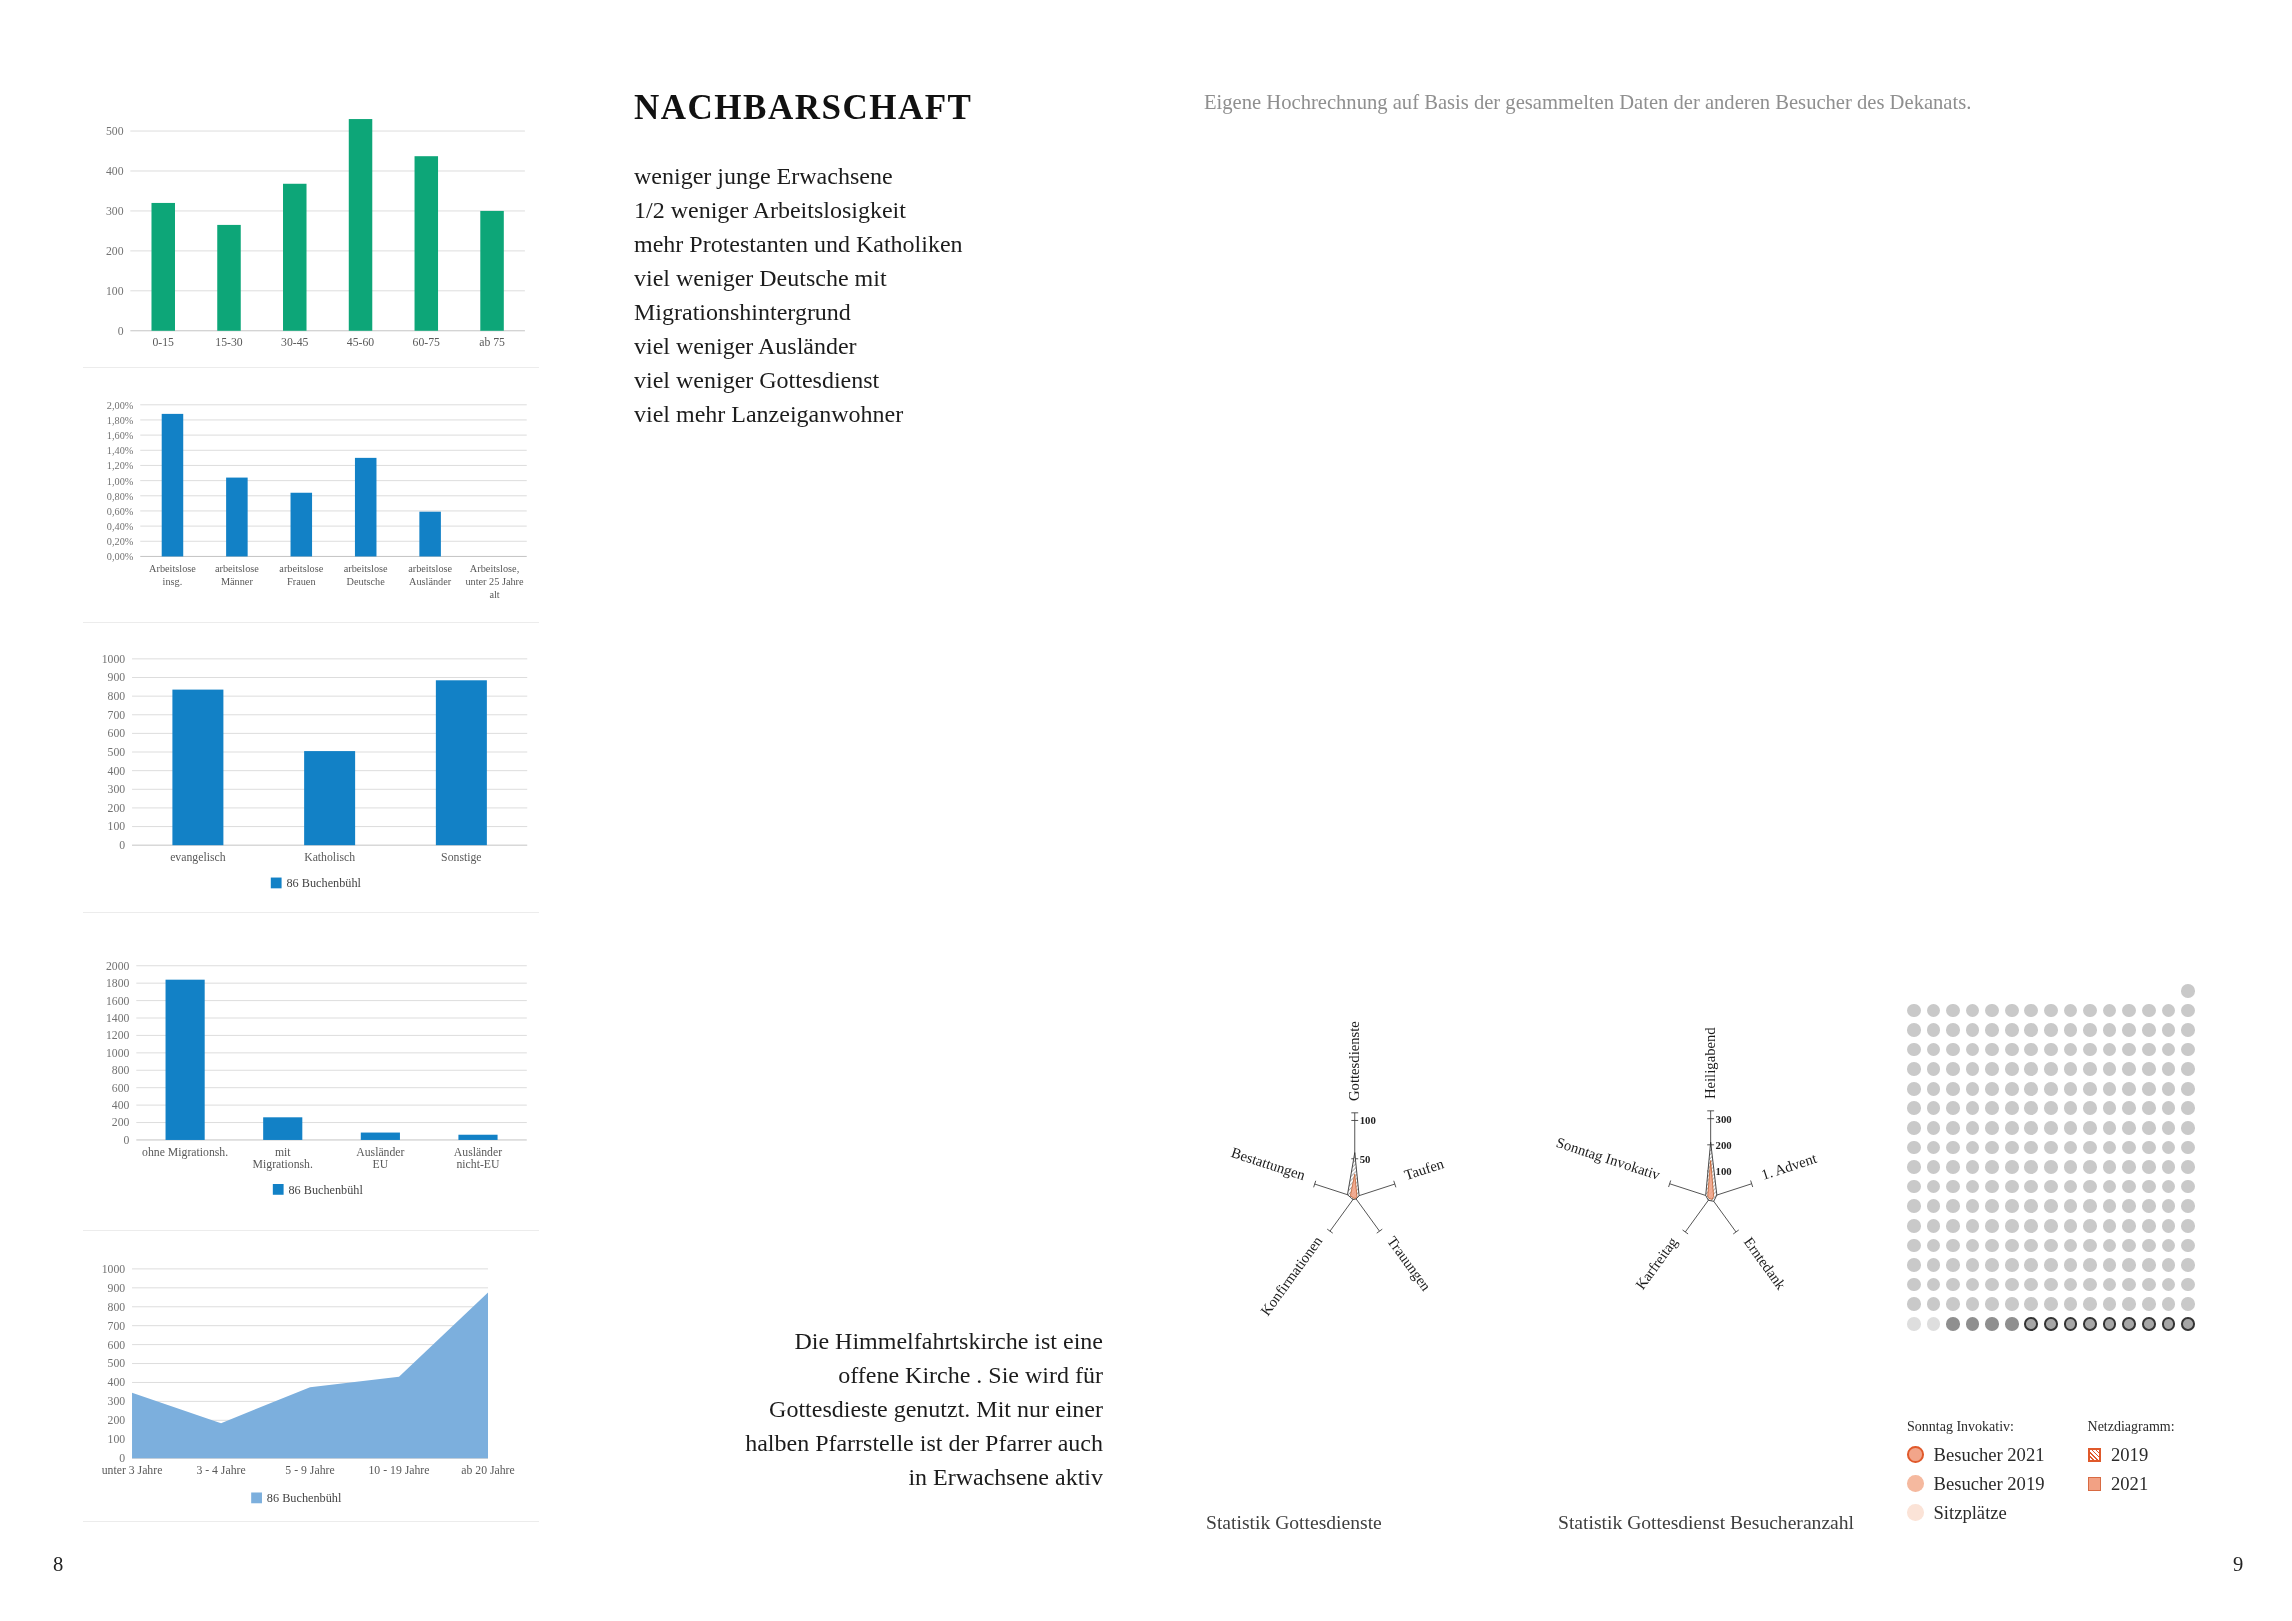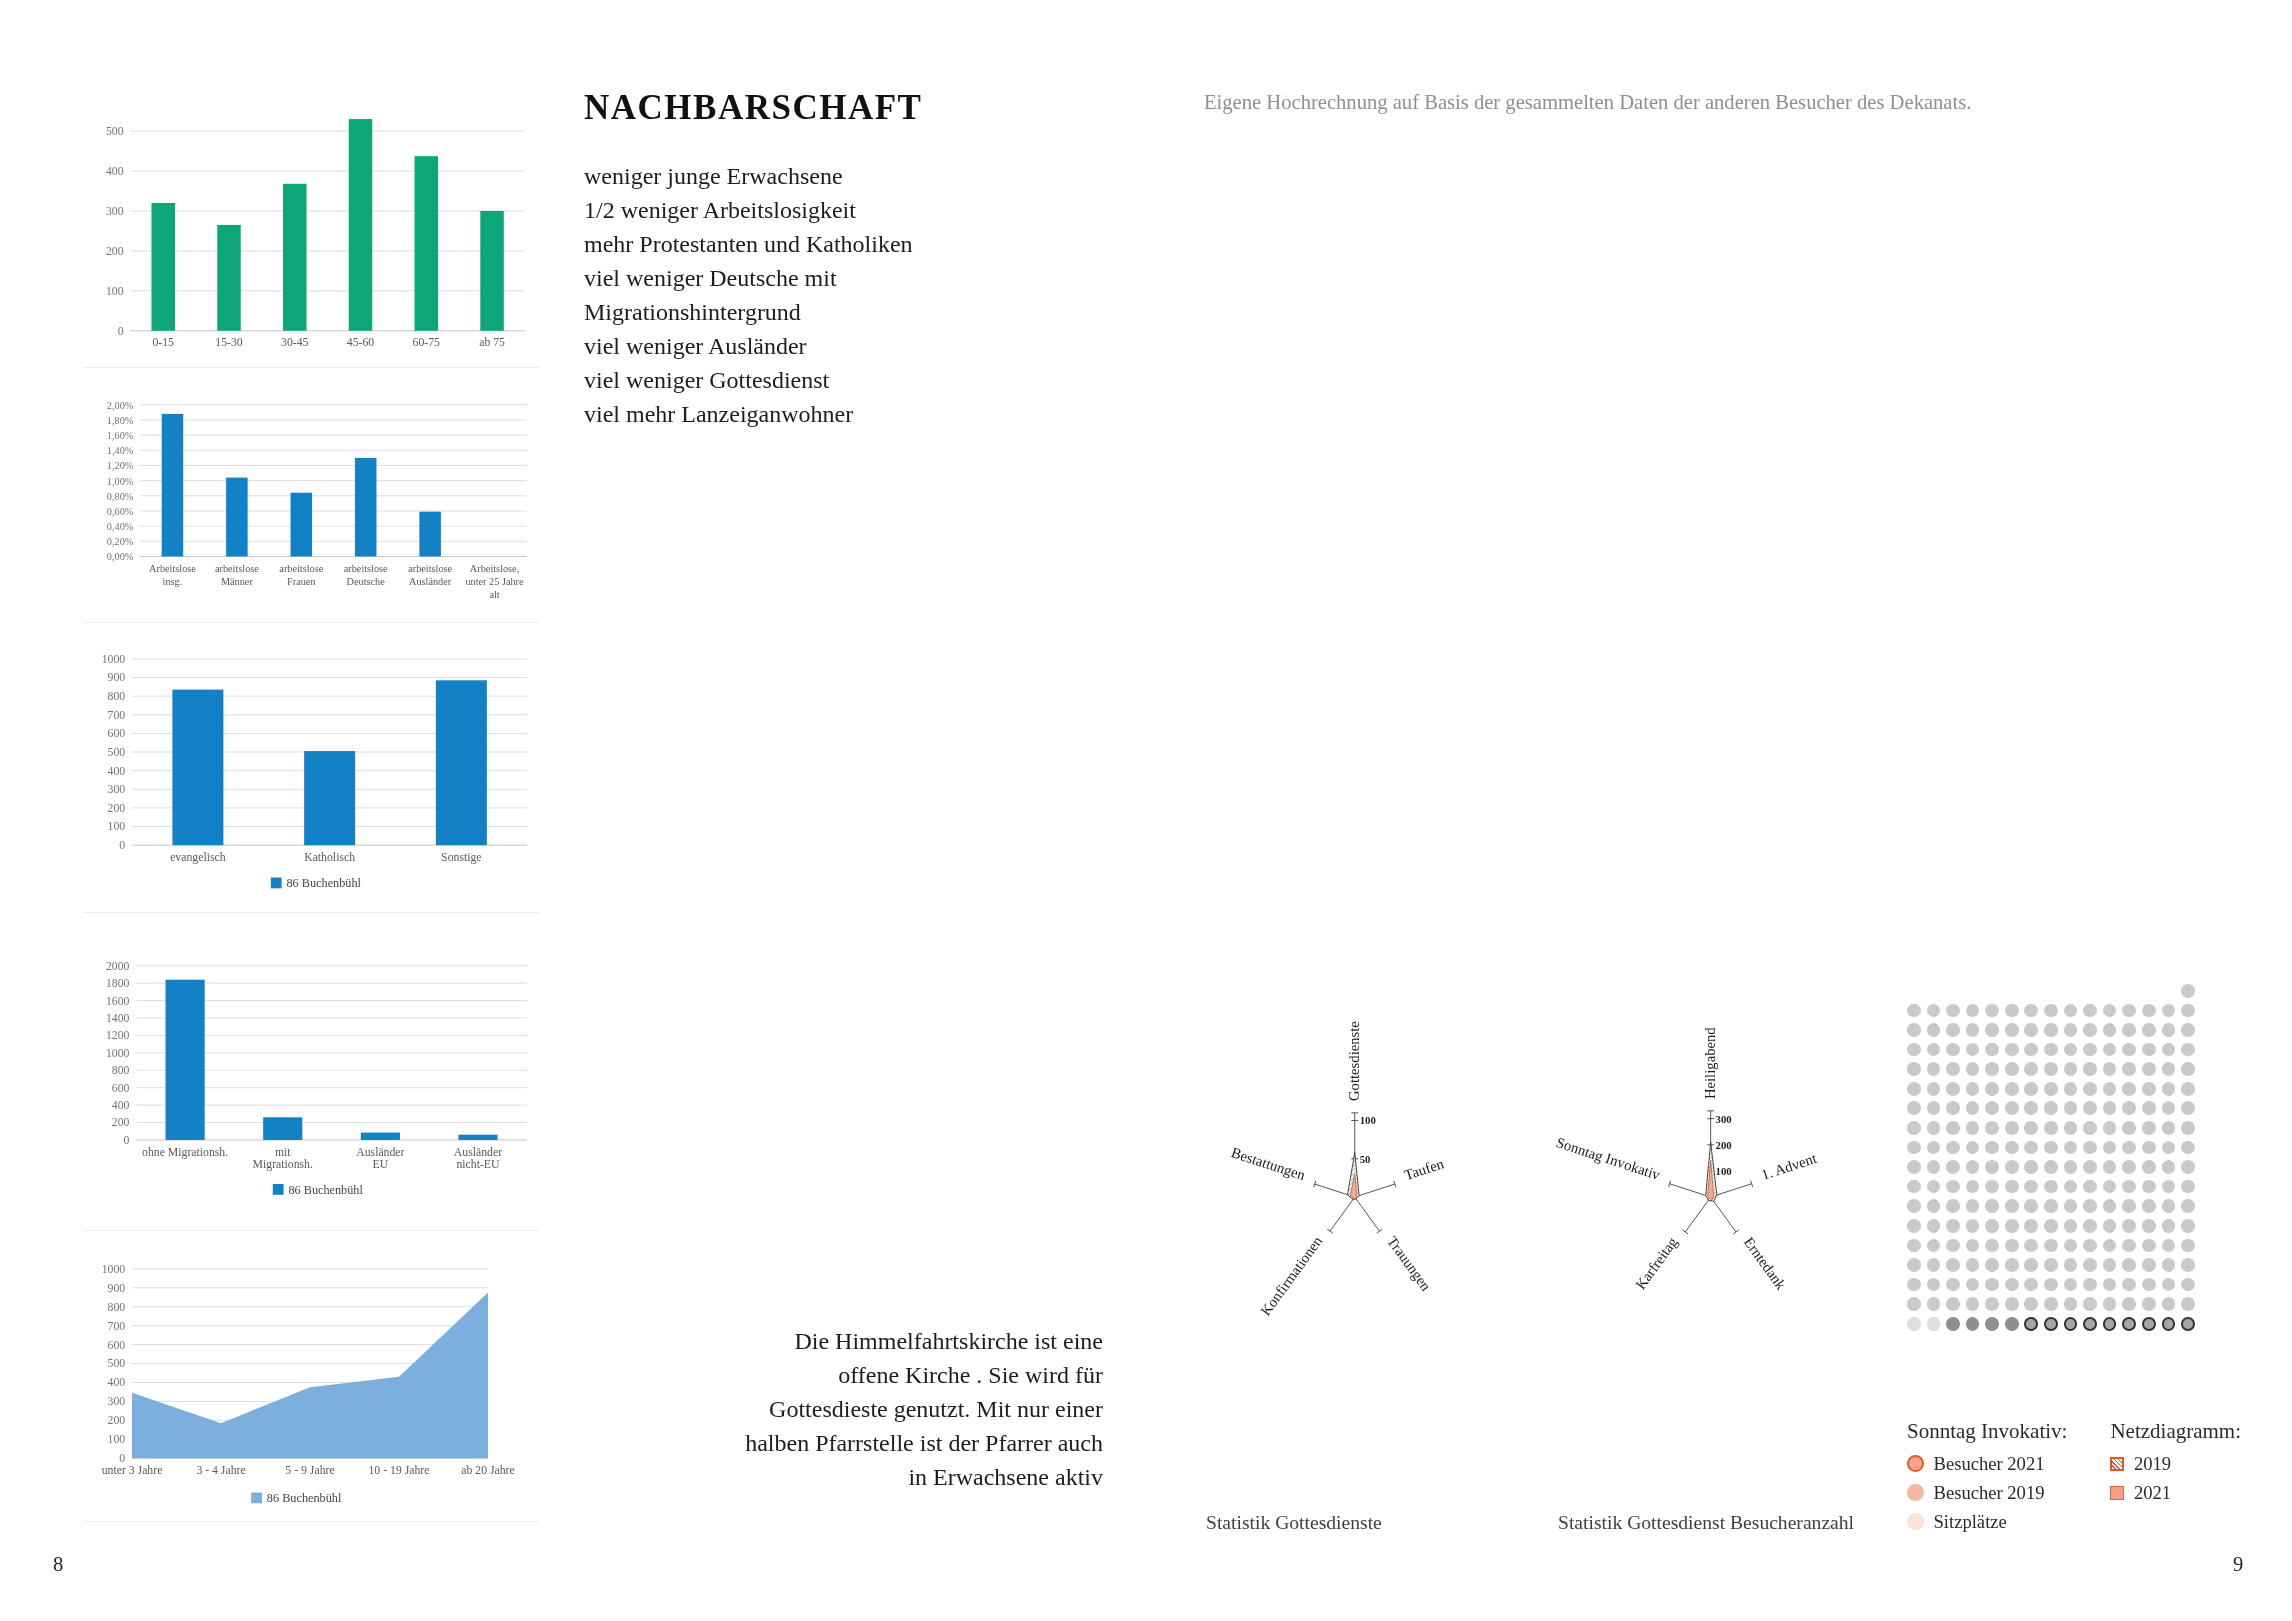--- a/index.html
+++ b/index.html
@@ -8,42 +8,42 @@
        font-family:"Liberation Serif",serif;color:#1a1a1a;overflow:hidden;}
   .abs{position:absolute;}
   .chart-block{position:absolute;border-bottom:1px solid #ececec;}
   #b0{left:83px;top:86px;width:456px;height:281px;}
   #b1{left:83px;top:395px;width:456px;height:227px;}
   #b2{left:83px;top:645px;width:456px;height:267px;}
   #b3{left:83px;top:954px;width:456px;height:276px;}
   #b4{left:83px;top:1260px;width:456px;height:261px;}
   svg{display:block;overflow:visible;}
   
-  #nachbarschaft{left:584px;top:88px;width:431px;}
+  #nachbarschaft{left:634px;top:88px;width:431px;}
   #nachbarschaft h1{font-size:35px;letter-spacing:1.5px;margin:0;font-weight:bold;color:#111;}
   .bodytext{font-size:24px;line-height:34px;color:#1c1c1c;}
   #nb-intro{margin-top:19.6px;}
   #nb-list{margin-top:31px;}
   #gemeinde{left:686px;top:1302px;width:417px;text-align:right;}
   #gemeinde h1{font-size:35px;letter-spacing:1px;margin:0;font-weight:bold;color:#111;}
   #gm-lines{margin-top:21.6px;}
   
   #dekanat-note{left:1204px;top:91px;width:882px;font-size:20.6px;color:#8f8f8f;}
   #radar1{left:1198px;top:1000px;}
   #radar2{left:1547px;top:1000px;}
   .caption{font-size:19.6px;color:#3f3f3f;}
   #cap1{left:1206px;top:1512px;}
   #cap2{left:1558px;top:1512px;}
   
   #waffle{left:1907px;top:984px;}
   .wrow{display:flex;gap:5.9px;margin-bottom:5.9px;}
   .dot{width:13.7px;height:13.7px;border-radius:50%;box-sizing:border-box;}
   
   #legend{left:1907px;top:1419px;display:flex;gap:43px;}
-  .lg-title{font-size:21px;color:#2b2b2b;margin-bottom:8.8px;text-align:center;}
+  .lg-title{font-size:14px;color:#2b2b2b;margin-bottom:8.8px;}
   .lg-item{display:flex;align-items:center;gap:9.8px;margin-bottom:6.9px;font-size:18.6px;color:#2b2b2b;}
   .lg-circle{width:16.7px;height:16.7px;border-radius:50%;box-sizing:border-box;flex:none;}
   .c2021{background:#f2a58a;border:2px solid #e0592b;}
   .c2019{background:#f5b99f;}
   .cseat{background:#fbe3d7;}
   .lg-square{width:13.7px;height:13.7px;box-sizing:border-box;flex:none;}
   .s2019{border:2px solid #e0592b;background:repeating-linear-gradient(45deg,#ffffff 0 2px,#e0592b 2px 2.9px);}
   .s2021{background:#f2a184;border:1px solid #d86a42;}
   .pagenum{font-size:20.6px;color:#222;}
   #pg8{left:53px;top:1553px;}

